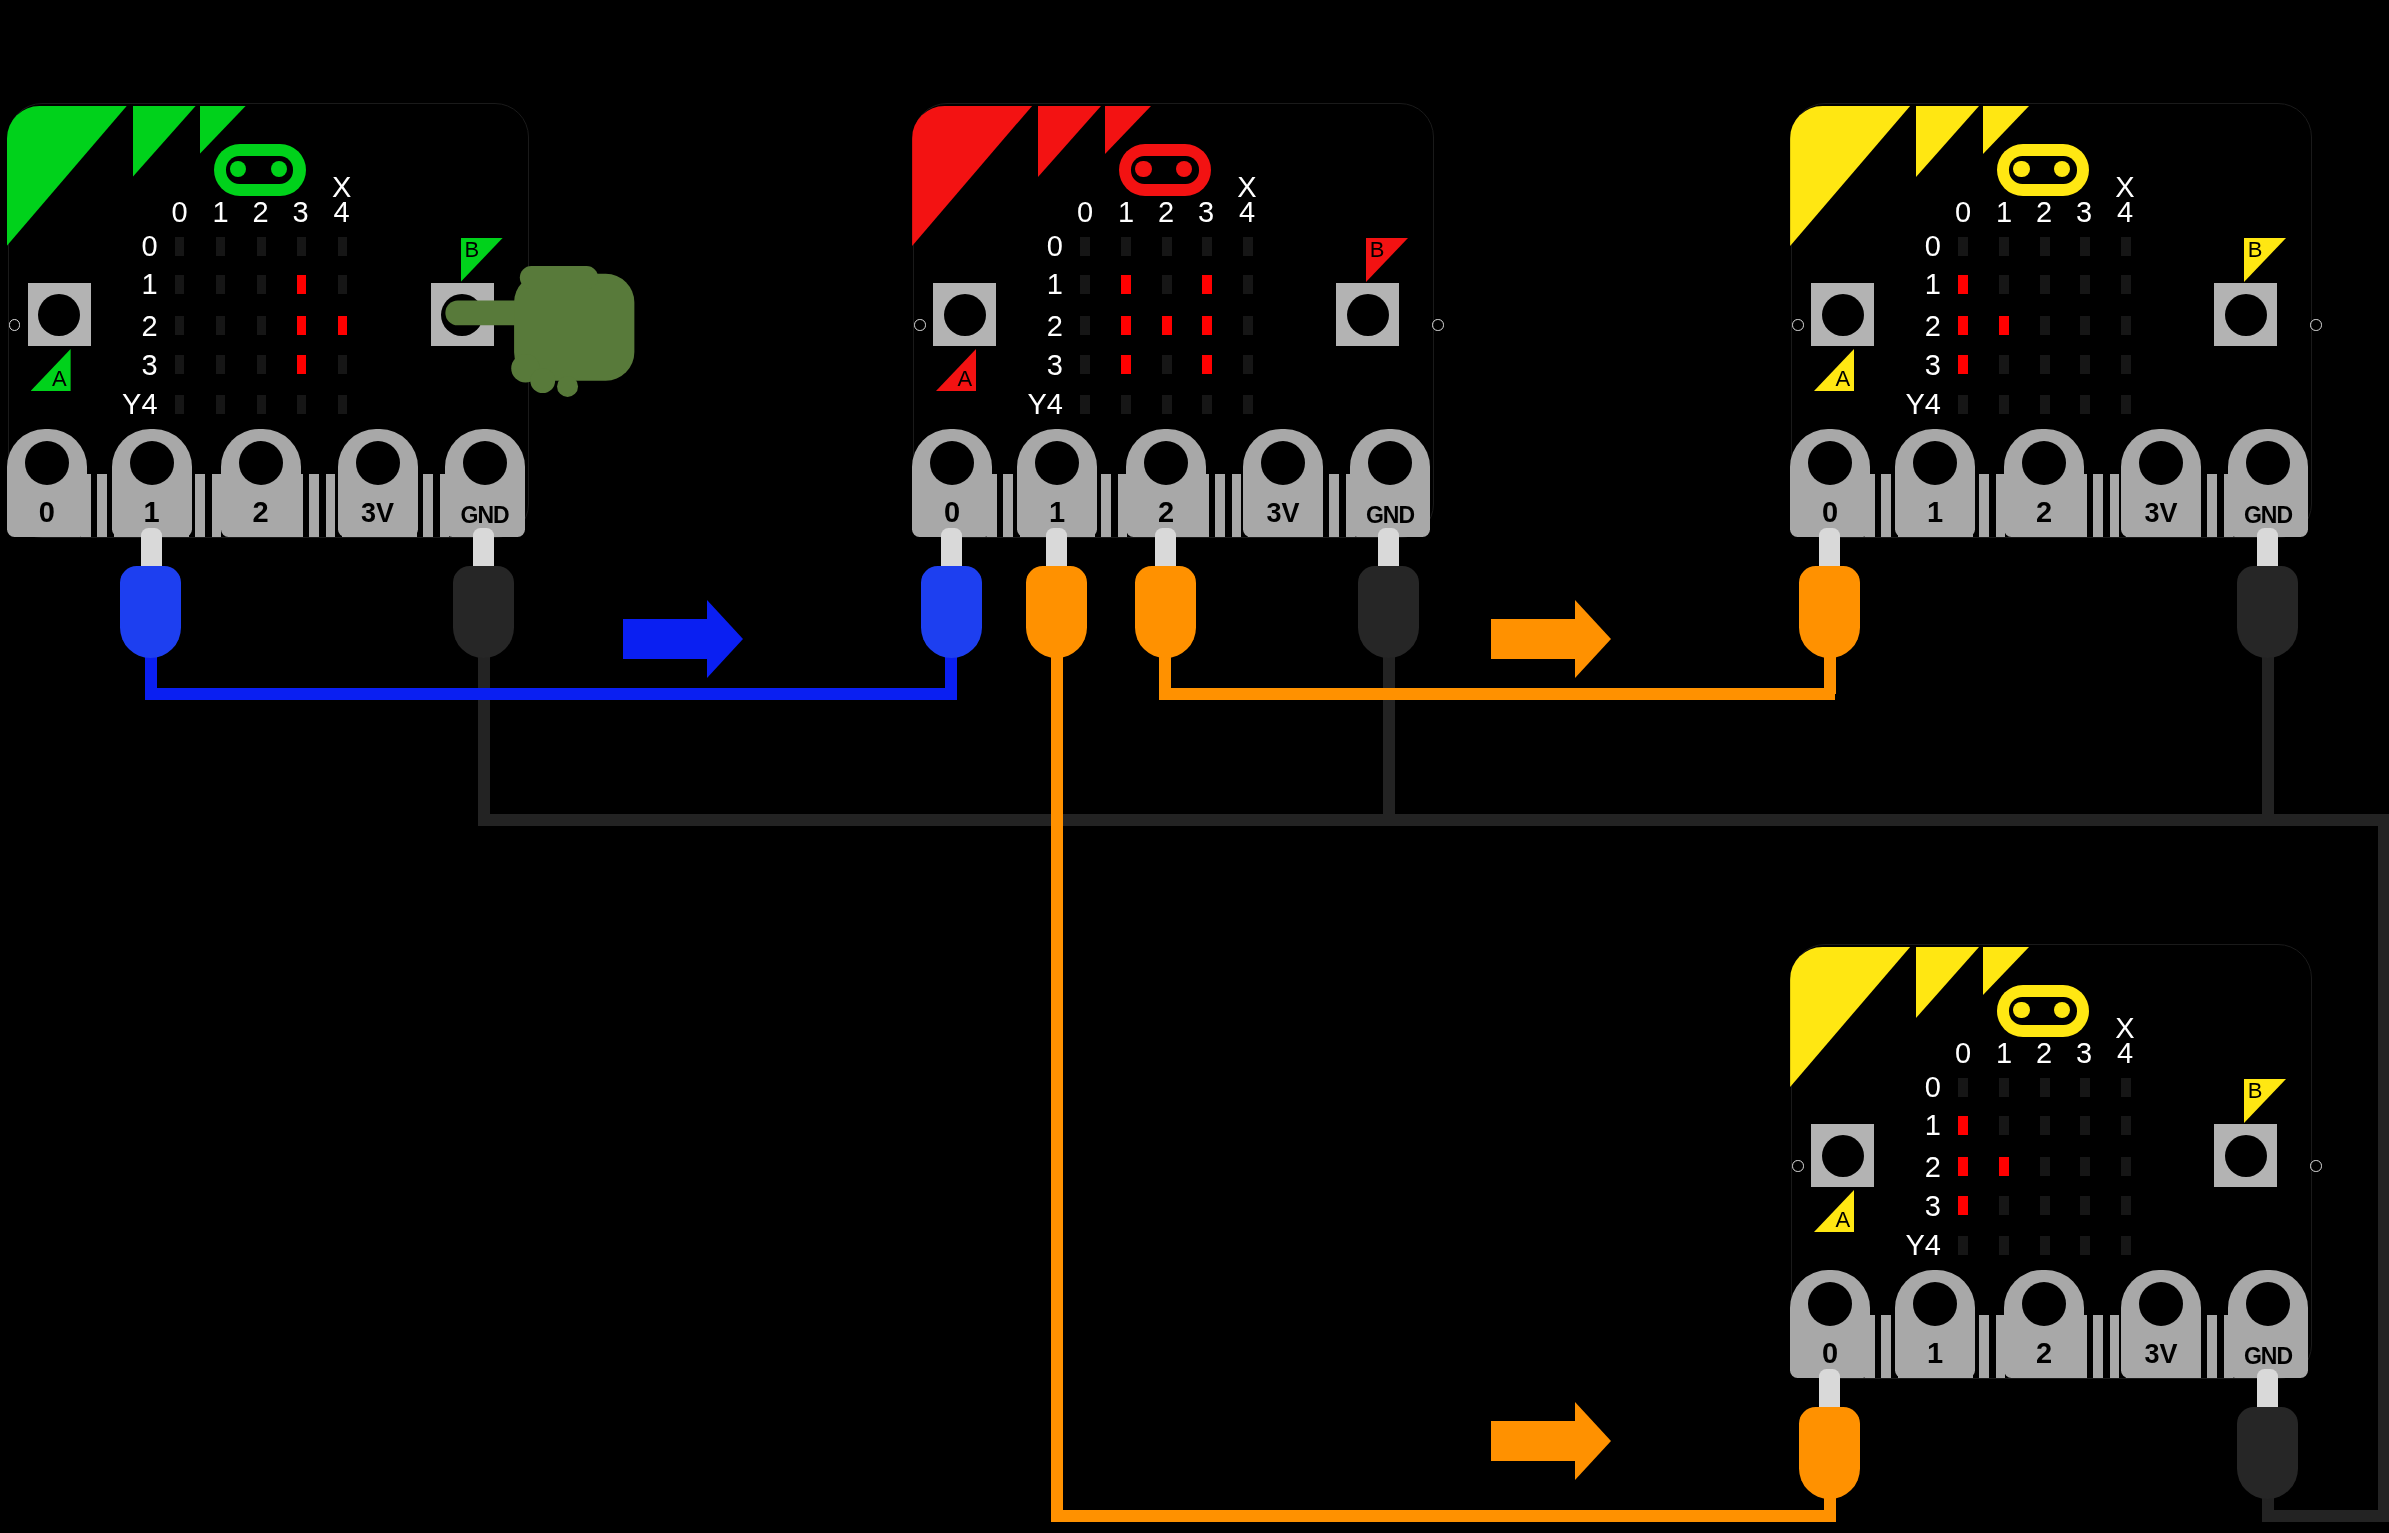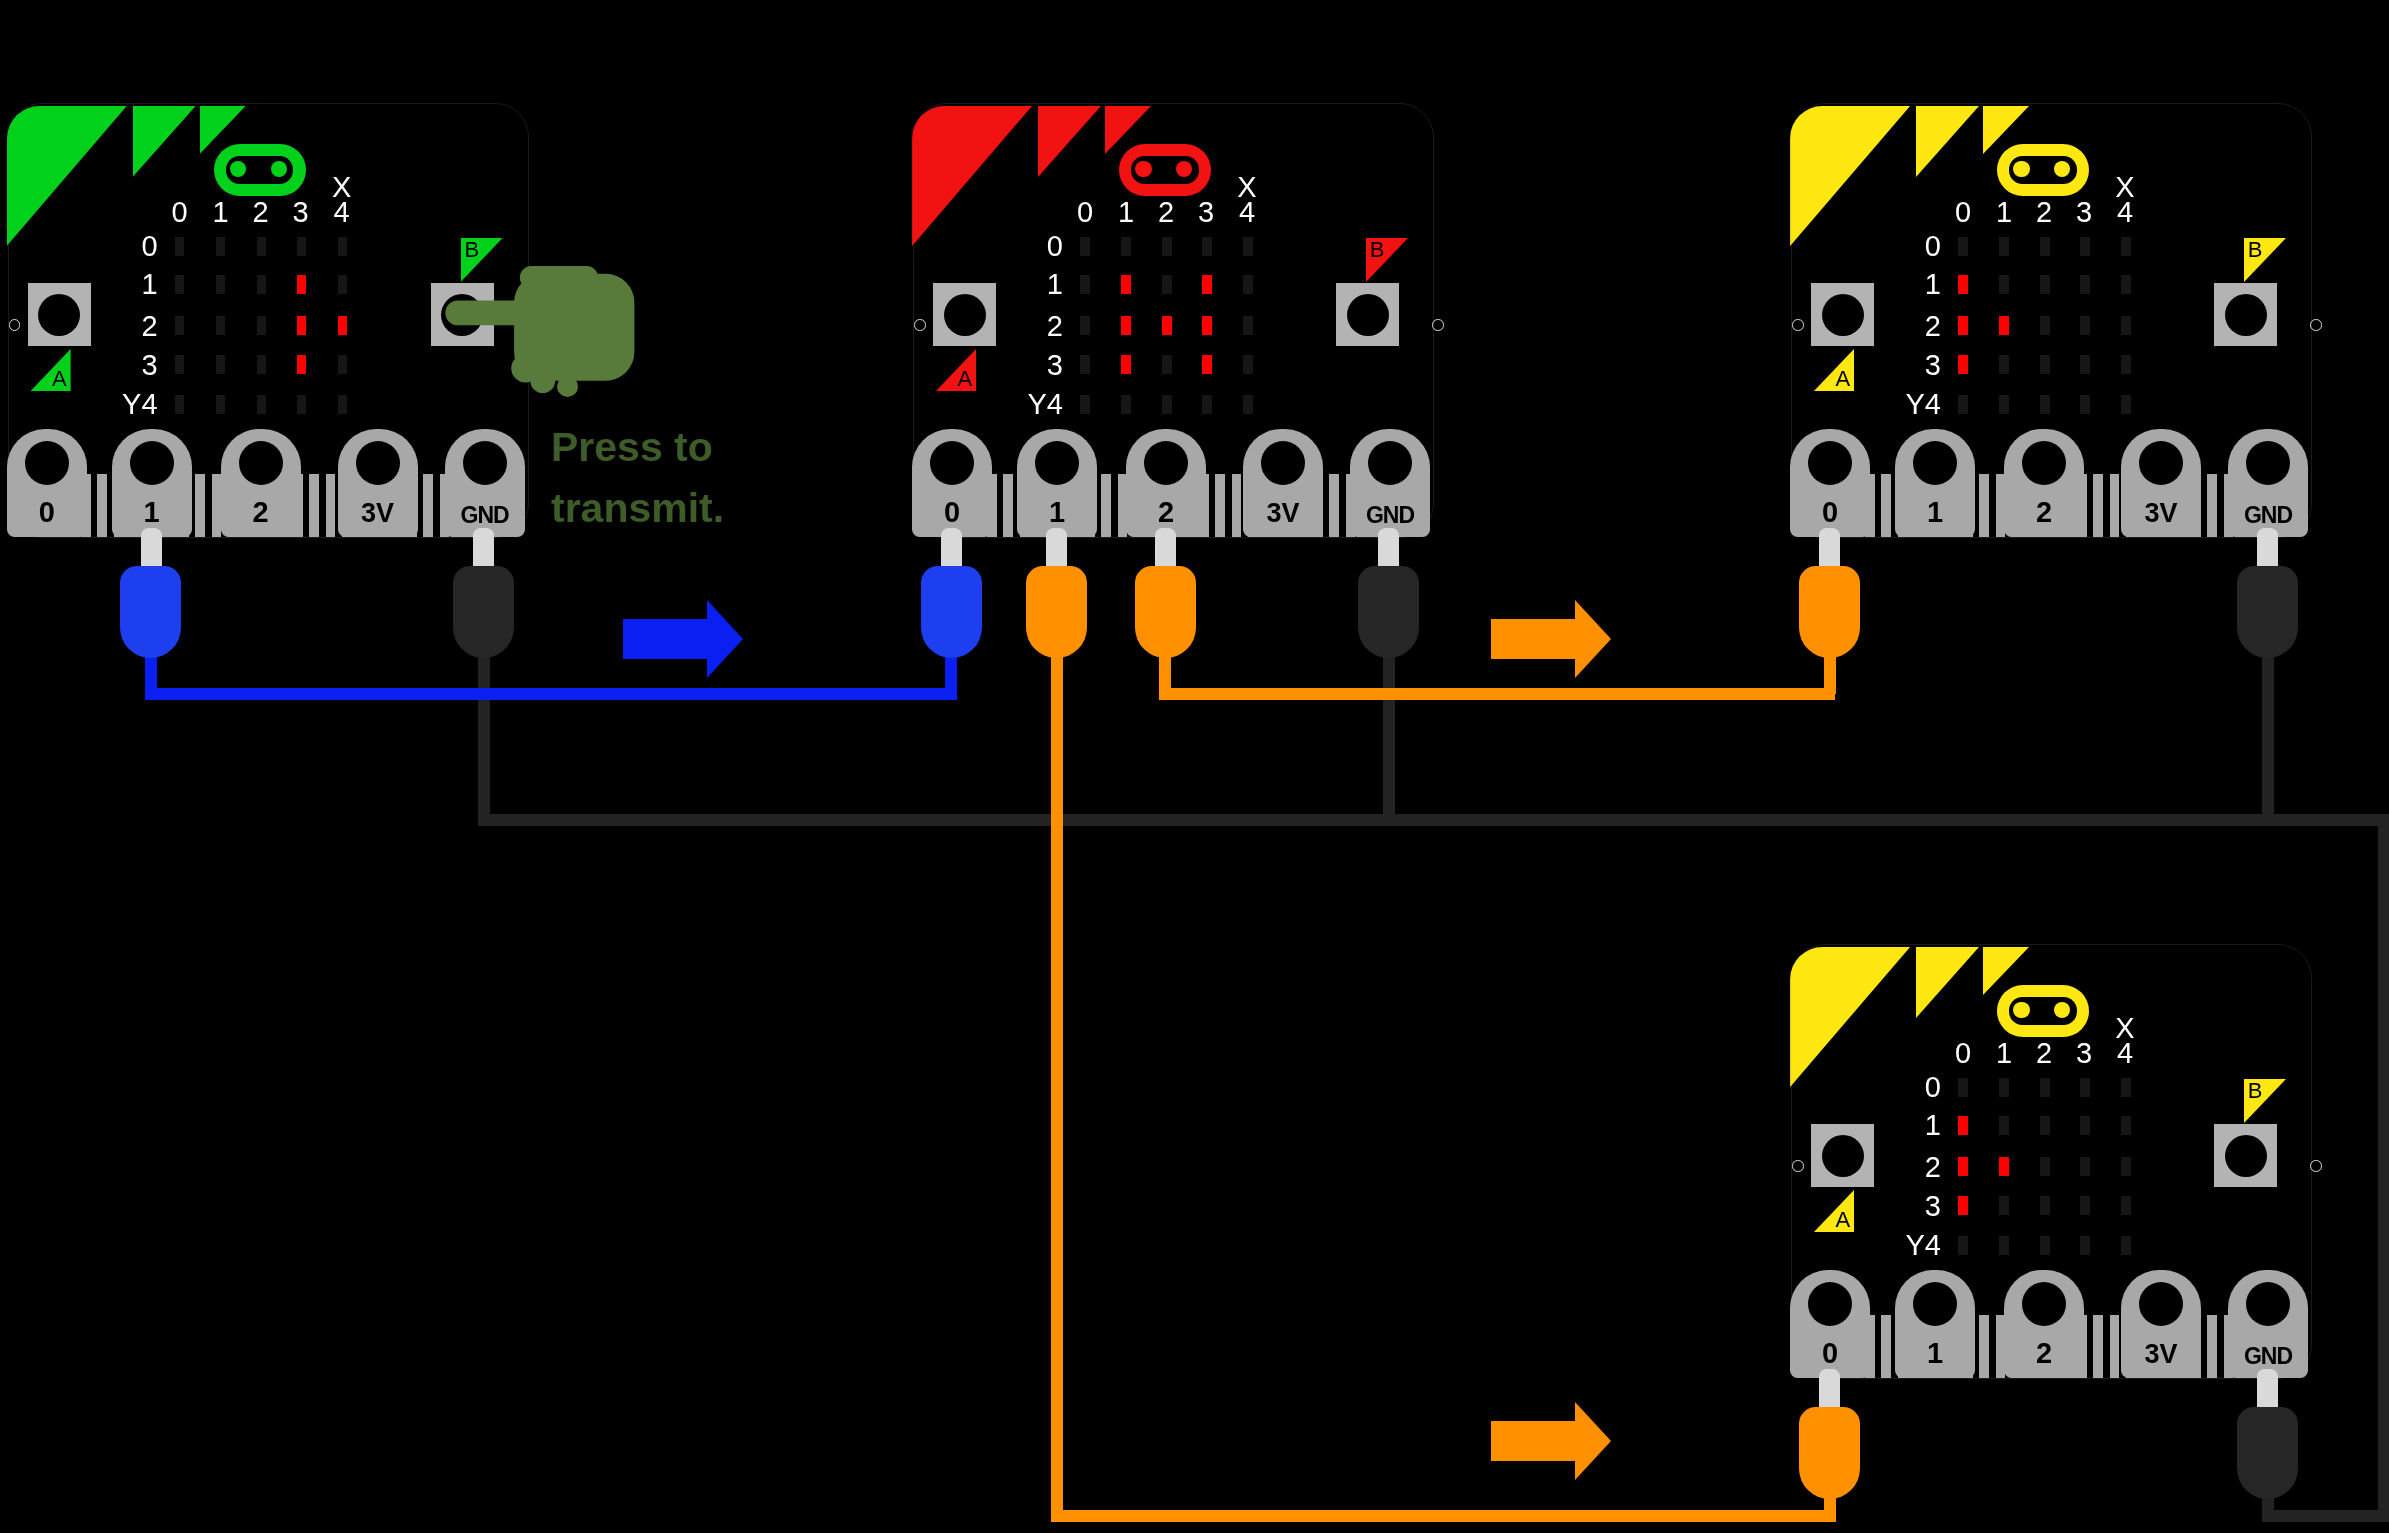--- a/index.html
+++ b/index.html
@@ -444,18 +444,14 @@
     <g id="hand-g" fill="#587a3a">
       <rect x="14" y="40" width="126" height="26" rx="13"></rect>
       <rect x="86" y="12" width="126" height="112" rx="30"></rect>
       <rect x="92" y="4" width="82" height="24" rx="12"></rect>
       <circle cx="98" cy="111" r="15"></circle>
       <circle cx="116" cy="124" r="13"></circle>
       <circle cx="142" cy="130" r="11"></circle>
     </g>
   </svg>
 
-  <div id="annotation" style="color: rgb(61, 92, 40);">
-    <div>Press to</div>
-    <div>transmit.</div>
-  </div>
 </div>
 
 
 </body></html>

